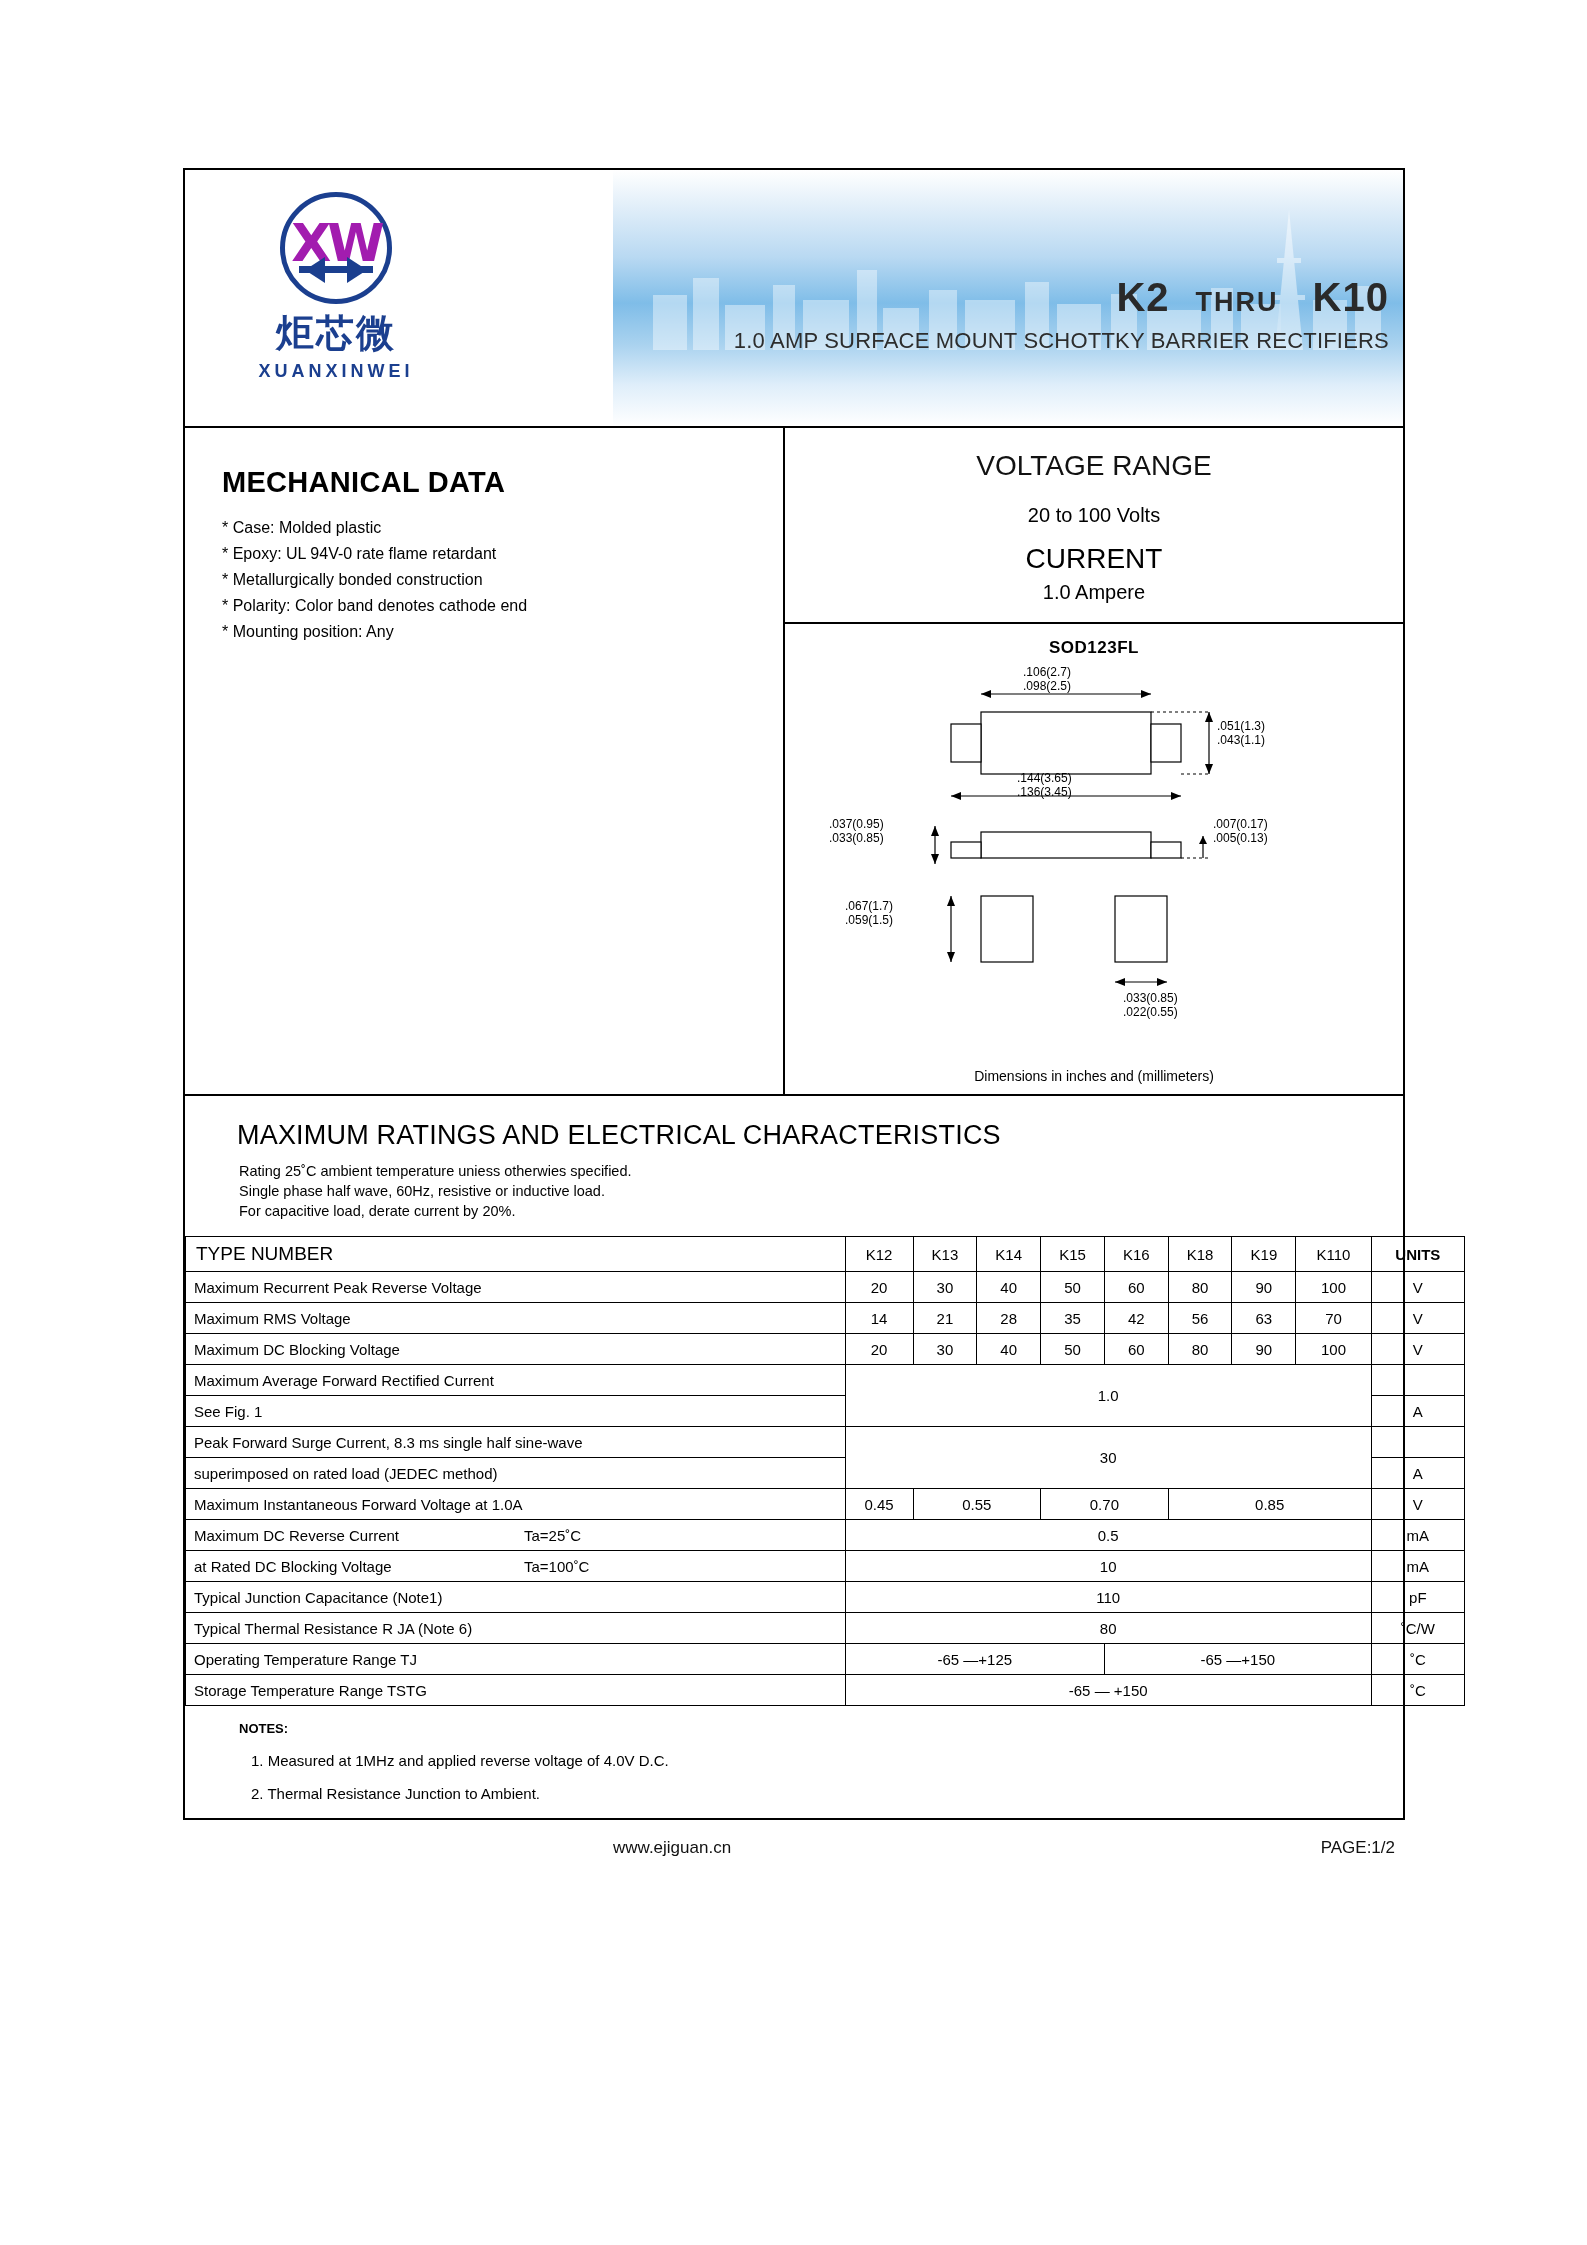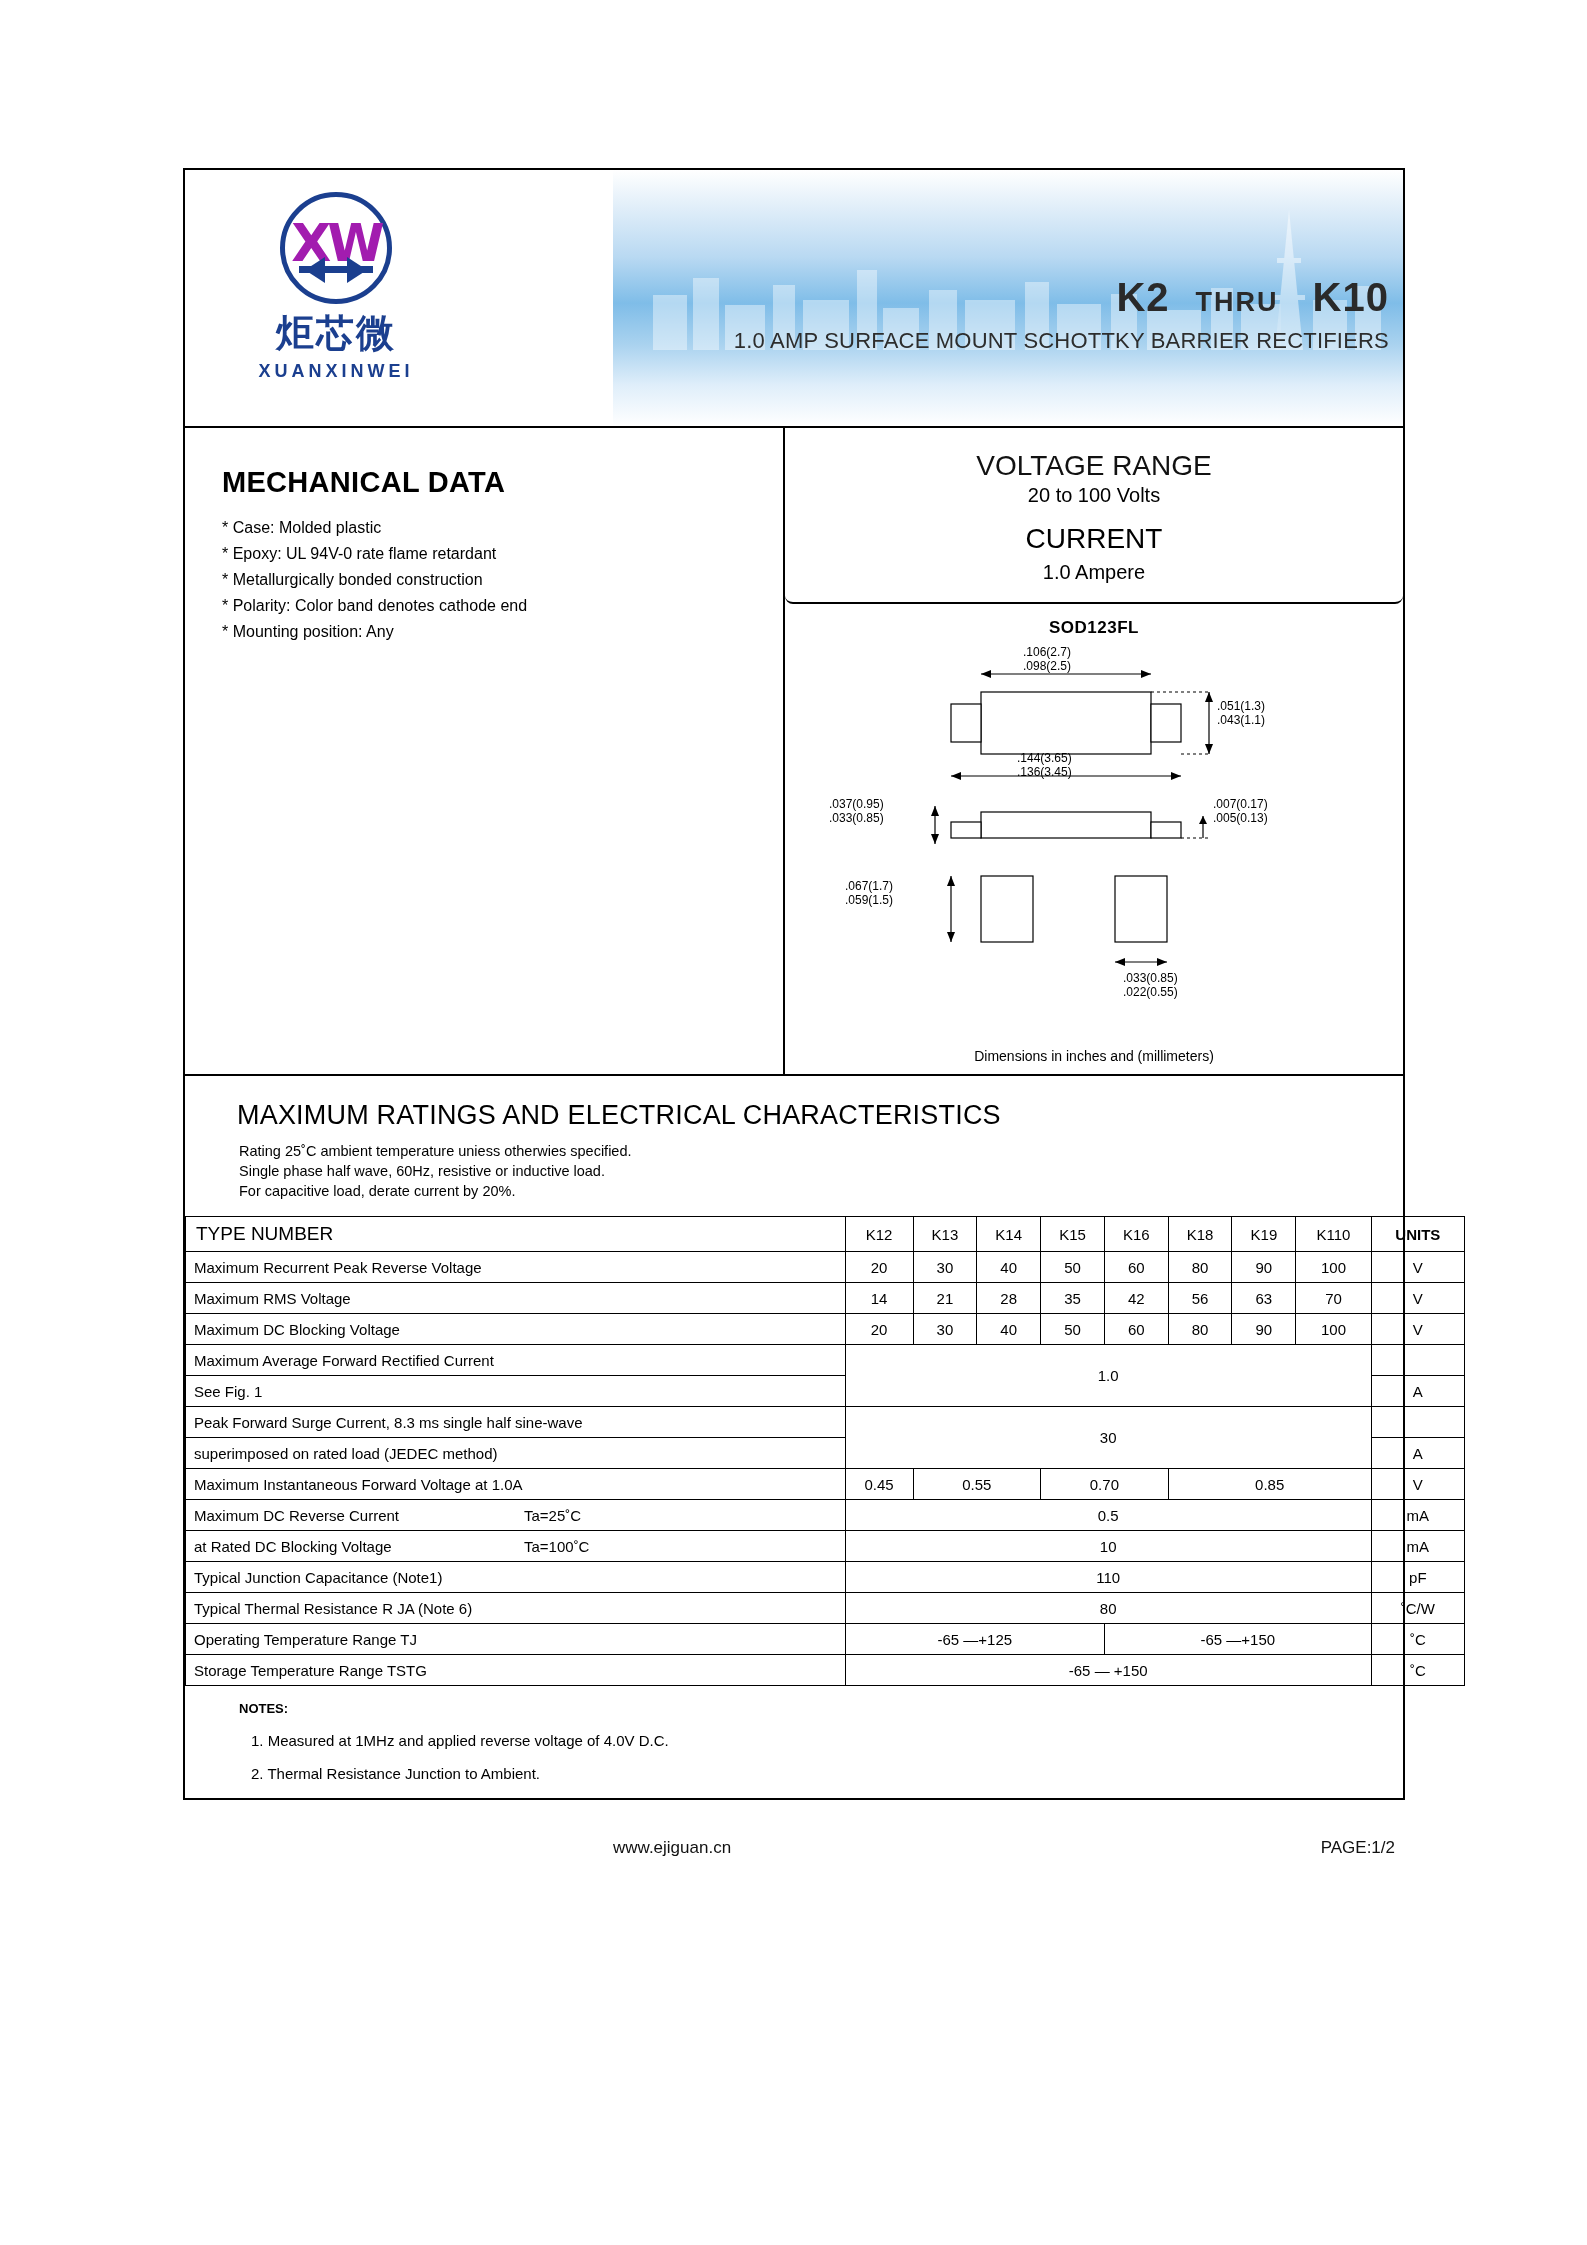--- a/index.html
+++ b/index.html
@@ -173,29 +173,28 @@
     padding: 0 0 0 0;
   }
   .mid-right {
     flex: 1;
     box-sizing: border-box;
   }
   .vrange-box {
     border-bottom: 2px solid #000;
     text-align: center;
     padding: 22px 0 18px 0;
-    border-radius: 8px;
   }
   .vrange-title {
     font-size: 28px;
     color: #111;
   }
   .vrange-sub {
     font-size: 20px;
-    margin-top: 2px;
+    margin-top: 22px;
     text-align: center;
   }
   .cur-title {
     font-size: 28px;
     margin-top: 16px;
   }
   .cur-sub {
     font-size: 20px;
     margin-top: 6px;
   }

